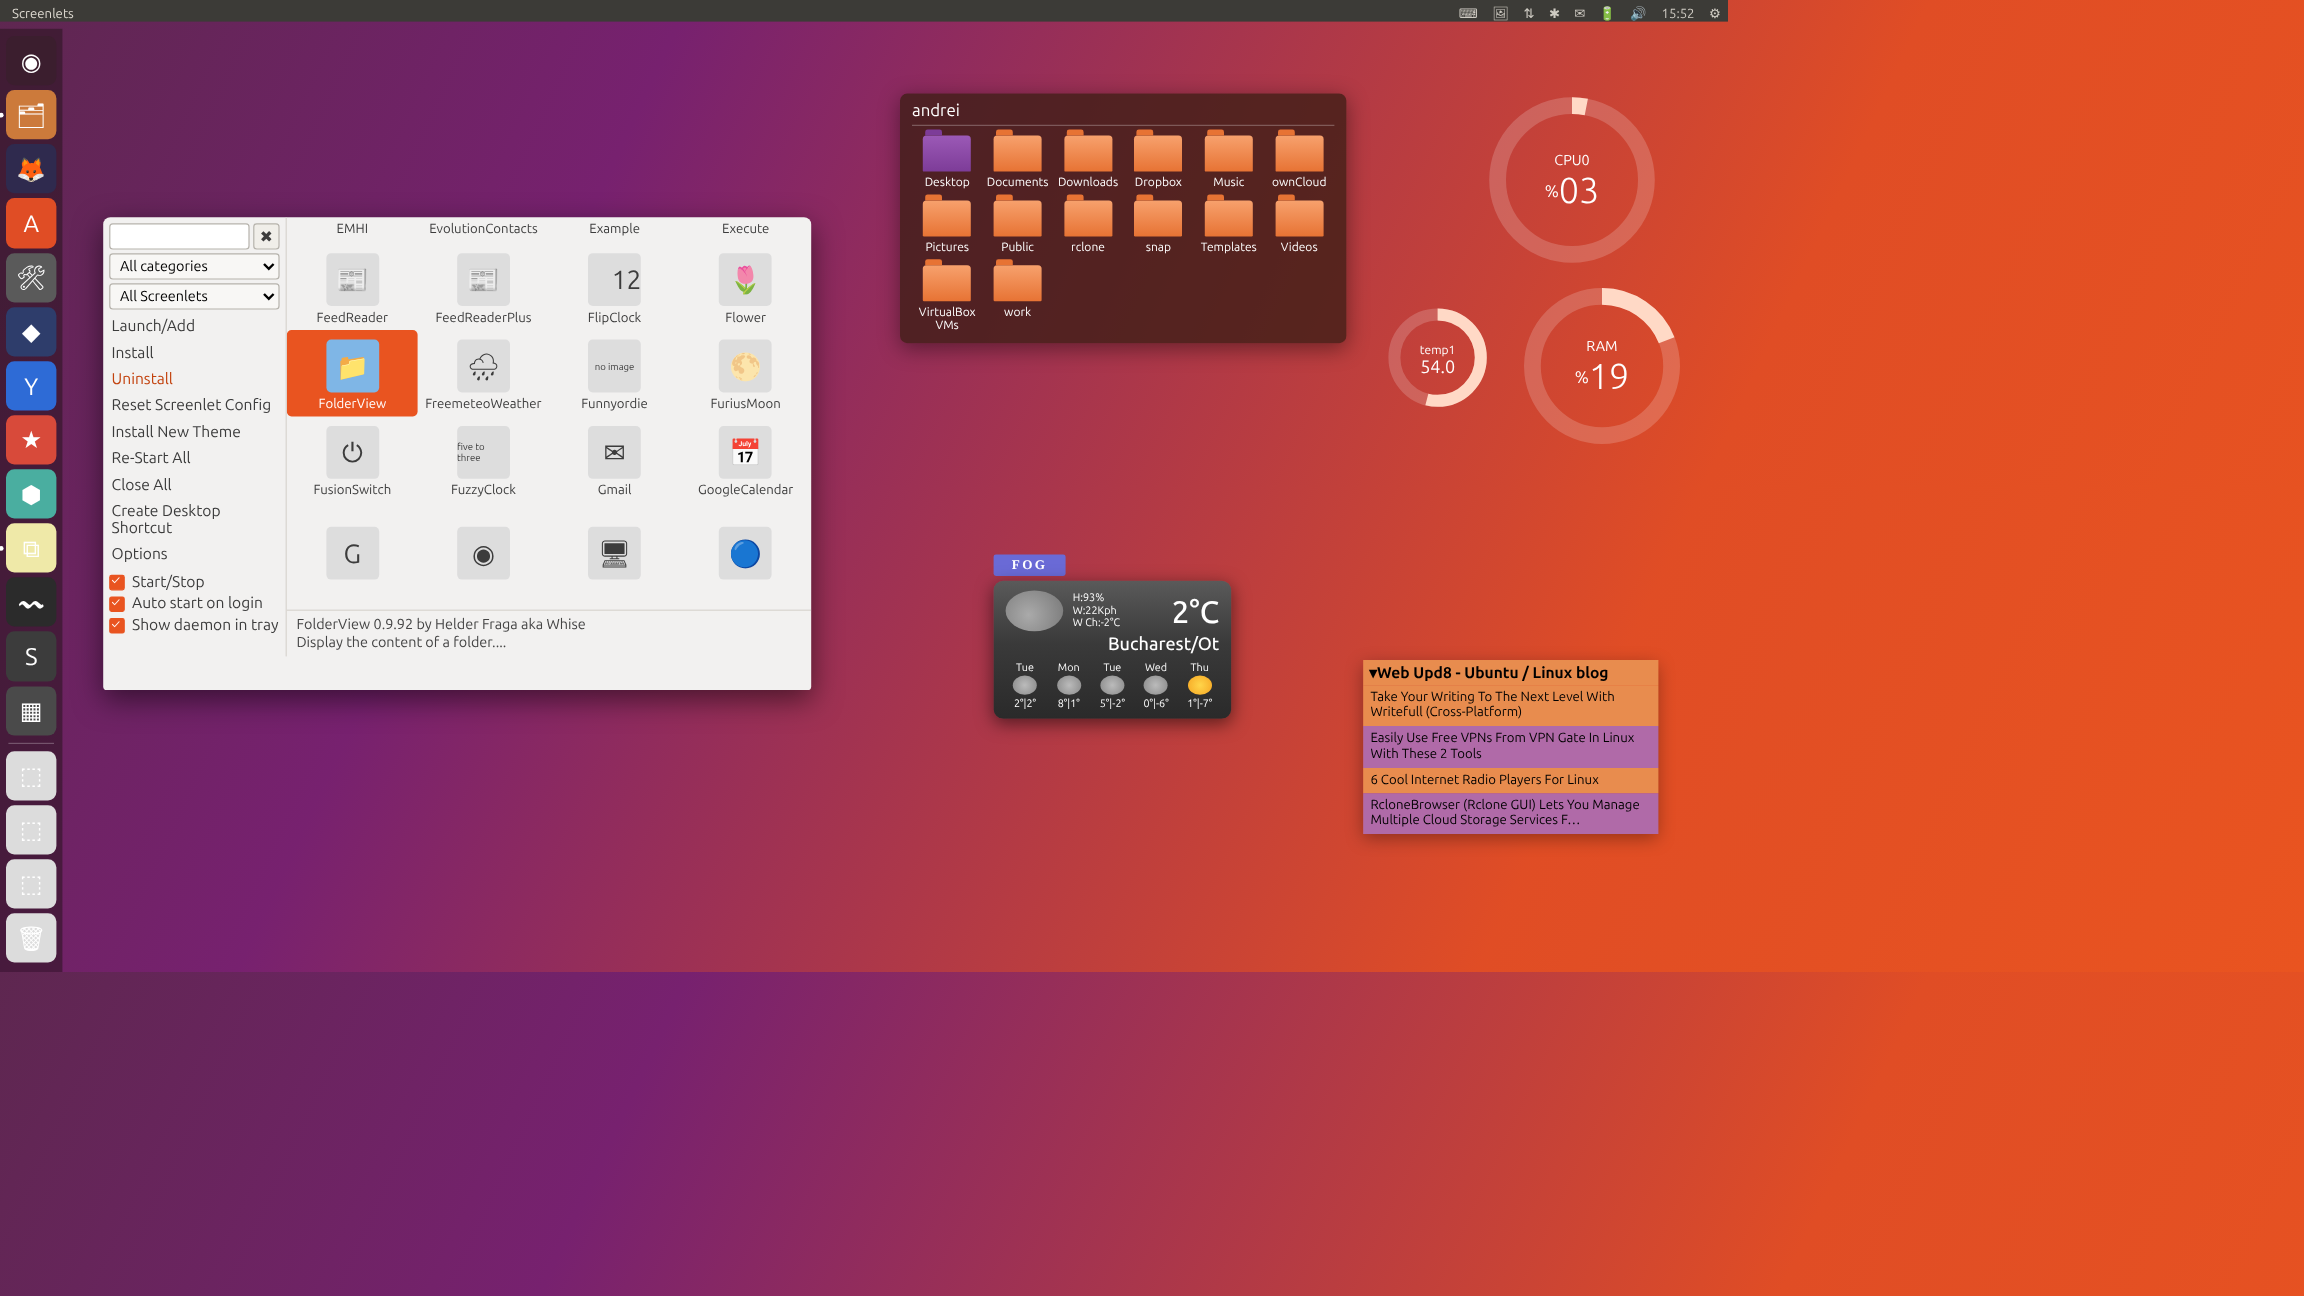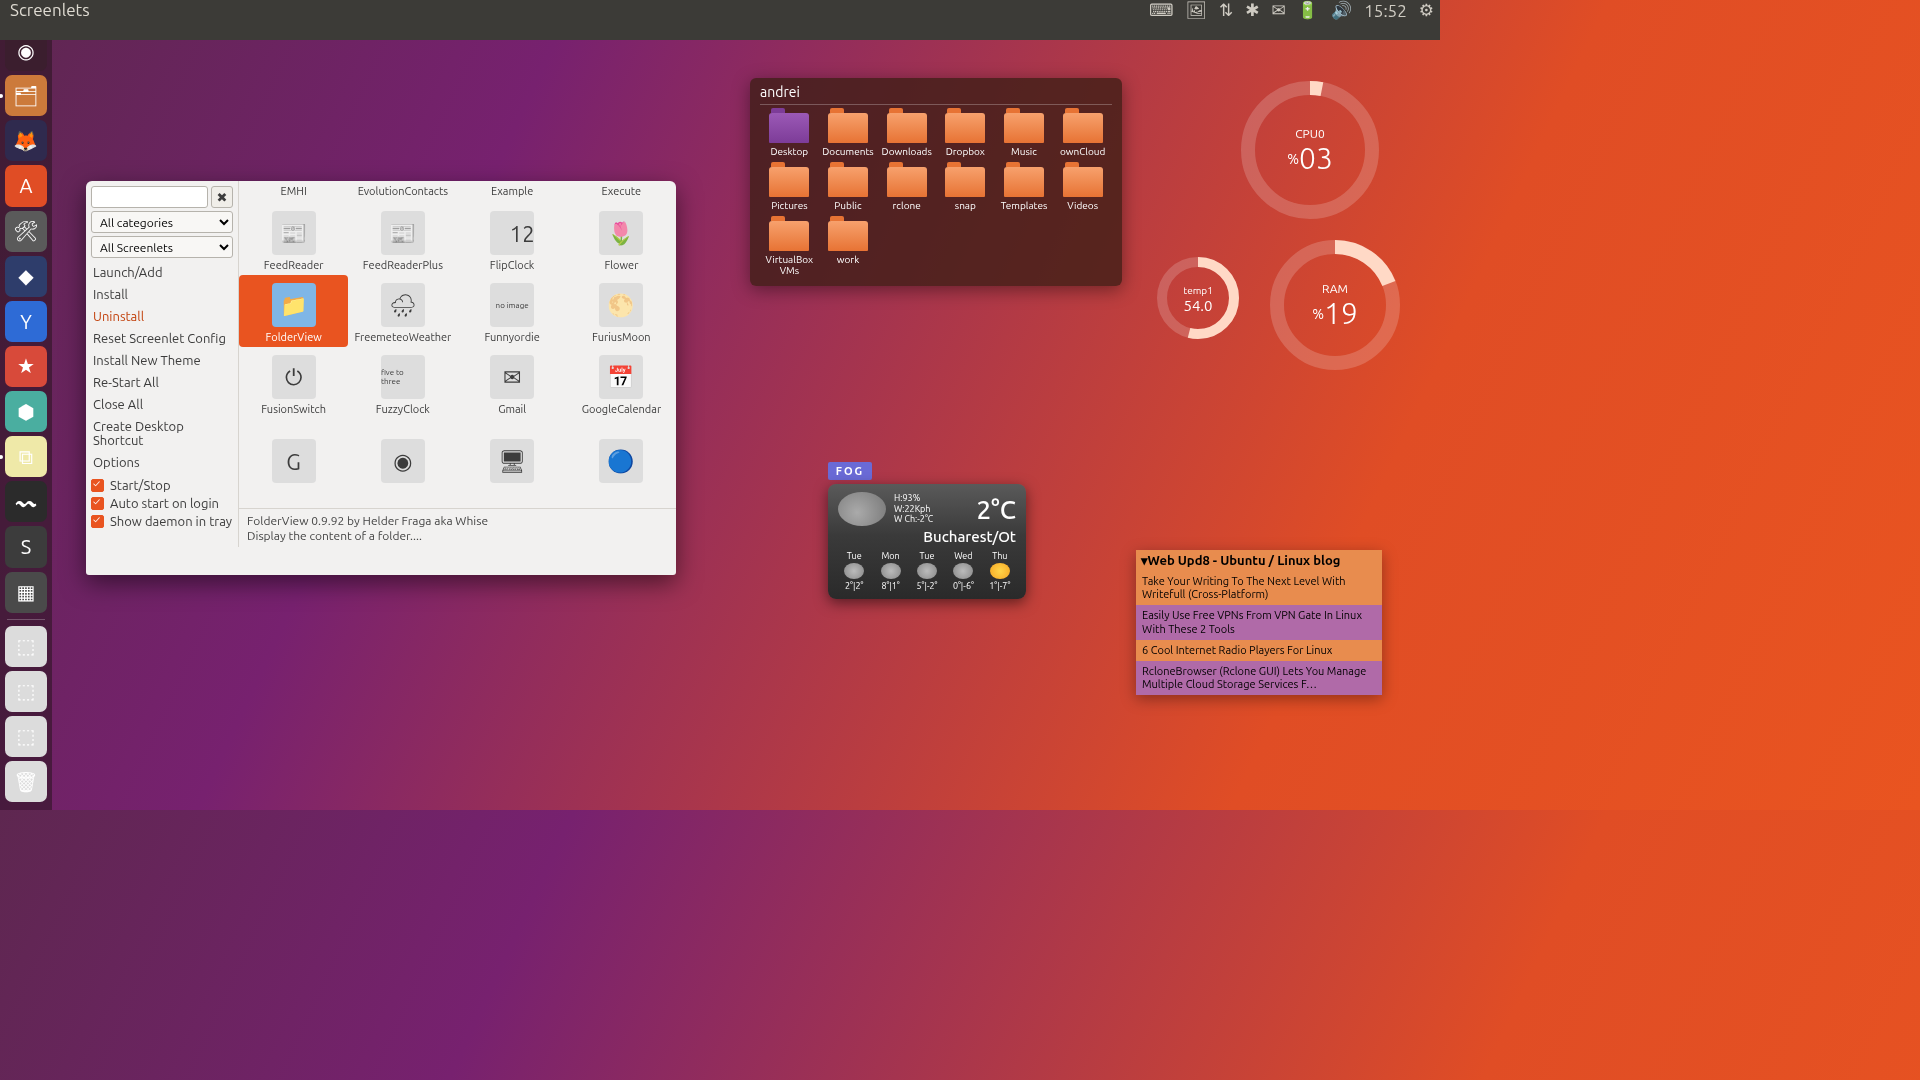--- a/index.html
+++ b/index.html
@@ -1,22 +1,22 @@
 <!DOCTYPE html>
 <html><head>
 <meta charset="utf-8">
 <style>
   * { box-sizing: border-box; margin: 0; padding: 0; font-family: Ubuntu, "Segoe UI", sans-serif; }
   body { width: 1440px; height: 810px; overflow: hidden; position: relative;
          background: linear-gradient(115deg, #5e2750 0%, #77216f 25%, #e04d25 70%, #e95420 100%); }
 
   
-  .top-panel { position: absolute; top: 0; left: 0; right: 0; height: 40px;
-               background: #3c3b37; color: #dfdbd2; display: flex; align-items: flex-start;
-               font-size: 17px; padding: 0 6px; z-index: 50; }
+  .top-panel { position: absolute; top: 0; left: 0; right: 0; height: 18px;
+               background: #3c3b37; color: #dfdbd2; display: flex; align-items: flex-end;
+               font-size: 11px; padding: 0 6px; z-index: 50; }
   .top-panel .app-name { margin-left: 4px; }
   .top-panel .indicators { margin-left: auto; display: flex; gap: 12px; align-items: center; }
   .top-panel .indicators span { opacity: .9; }
 
   
   .launcher { position: absolute; top: 24px; left: 0; bottom: 0; width: 52px;
               background: rgba(40,20,30,.55); display: flex; flex-direction: column;
               align-items: center; padding-top: 6px; z-index: 40; gap: 4px; }
   .launcher .item { width: 42px; height: 42px; border-radius: 7px; display: flex;
                     align-items: center; justify-content: center; font-size: 20px; color: #fff;
@@ -84,23 +84,23 @@
            color:#fff; font-size:12px; }
   .ring { position:absolute; }
   .ring svg { transform:rotate(-90deg); }
   .ring .lab { position:absolute; top:50%; left:50%; transform:translate(-50%,-50%);
                text-align:center; line-height:1.15; }
   .ring .lab .big { font-size:30px; font-weight:300; }
   .ring .lab .pct { font-size:14px; vertical-align:super; }
 
   
   .weather { position:absolute; top:462px; left:828px; width:198px; z-index:20; color:#fff; }
-  .weather .logo { width:44px; height:18px; background:#6a6ad6; color:#fff; font-weight:bold;
+  .weather .logo { width:60px; height:18px; background:#6a6ad6; color:#fff; font-weight:bold;
                    font-size:11px; display:flex; align-items:center; justify-content:center;
-                   border-radius:2px; letter-spacing:2px; margin-bottom:4px; }
+                   border-radius:2px; letter-spacing:2px; margin-bottom:4px;font-family:Liberation Serif, serif; }
   .weather .card { background:linear-gradient(#5a5a5a 0%, #3a3a3a 45%, #2a2a2a 100%);
                    border-radius:8px; padding:8px 10px; box-shadow:0 4px 14px rgba(0,0,0,.5); }
   .weather .now  { display:flex; gap:8px; align-items:center; }
   .weather .cloud{ width:48px; height:34px; background:radial-gradient(circle at 40% 60%,#aaa,#777);
                    border-radius:50%; filter:blur(.5px); }
   .weather .meta { font-size:9px; line-height:1.15; }
   .weather .temp { font-size:26px; font-weight:500; margin-left:auto; }
   .weather .city { font-size:15px; font-weight:500; margin-top:2px; text-align:right; }
   .weather .fc   { display:grid; grid-template-columns:repeat(5,1fr); gap:4px; margin-top:6px;
                    font-size:9px; text-align:center; }

